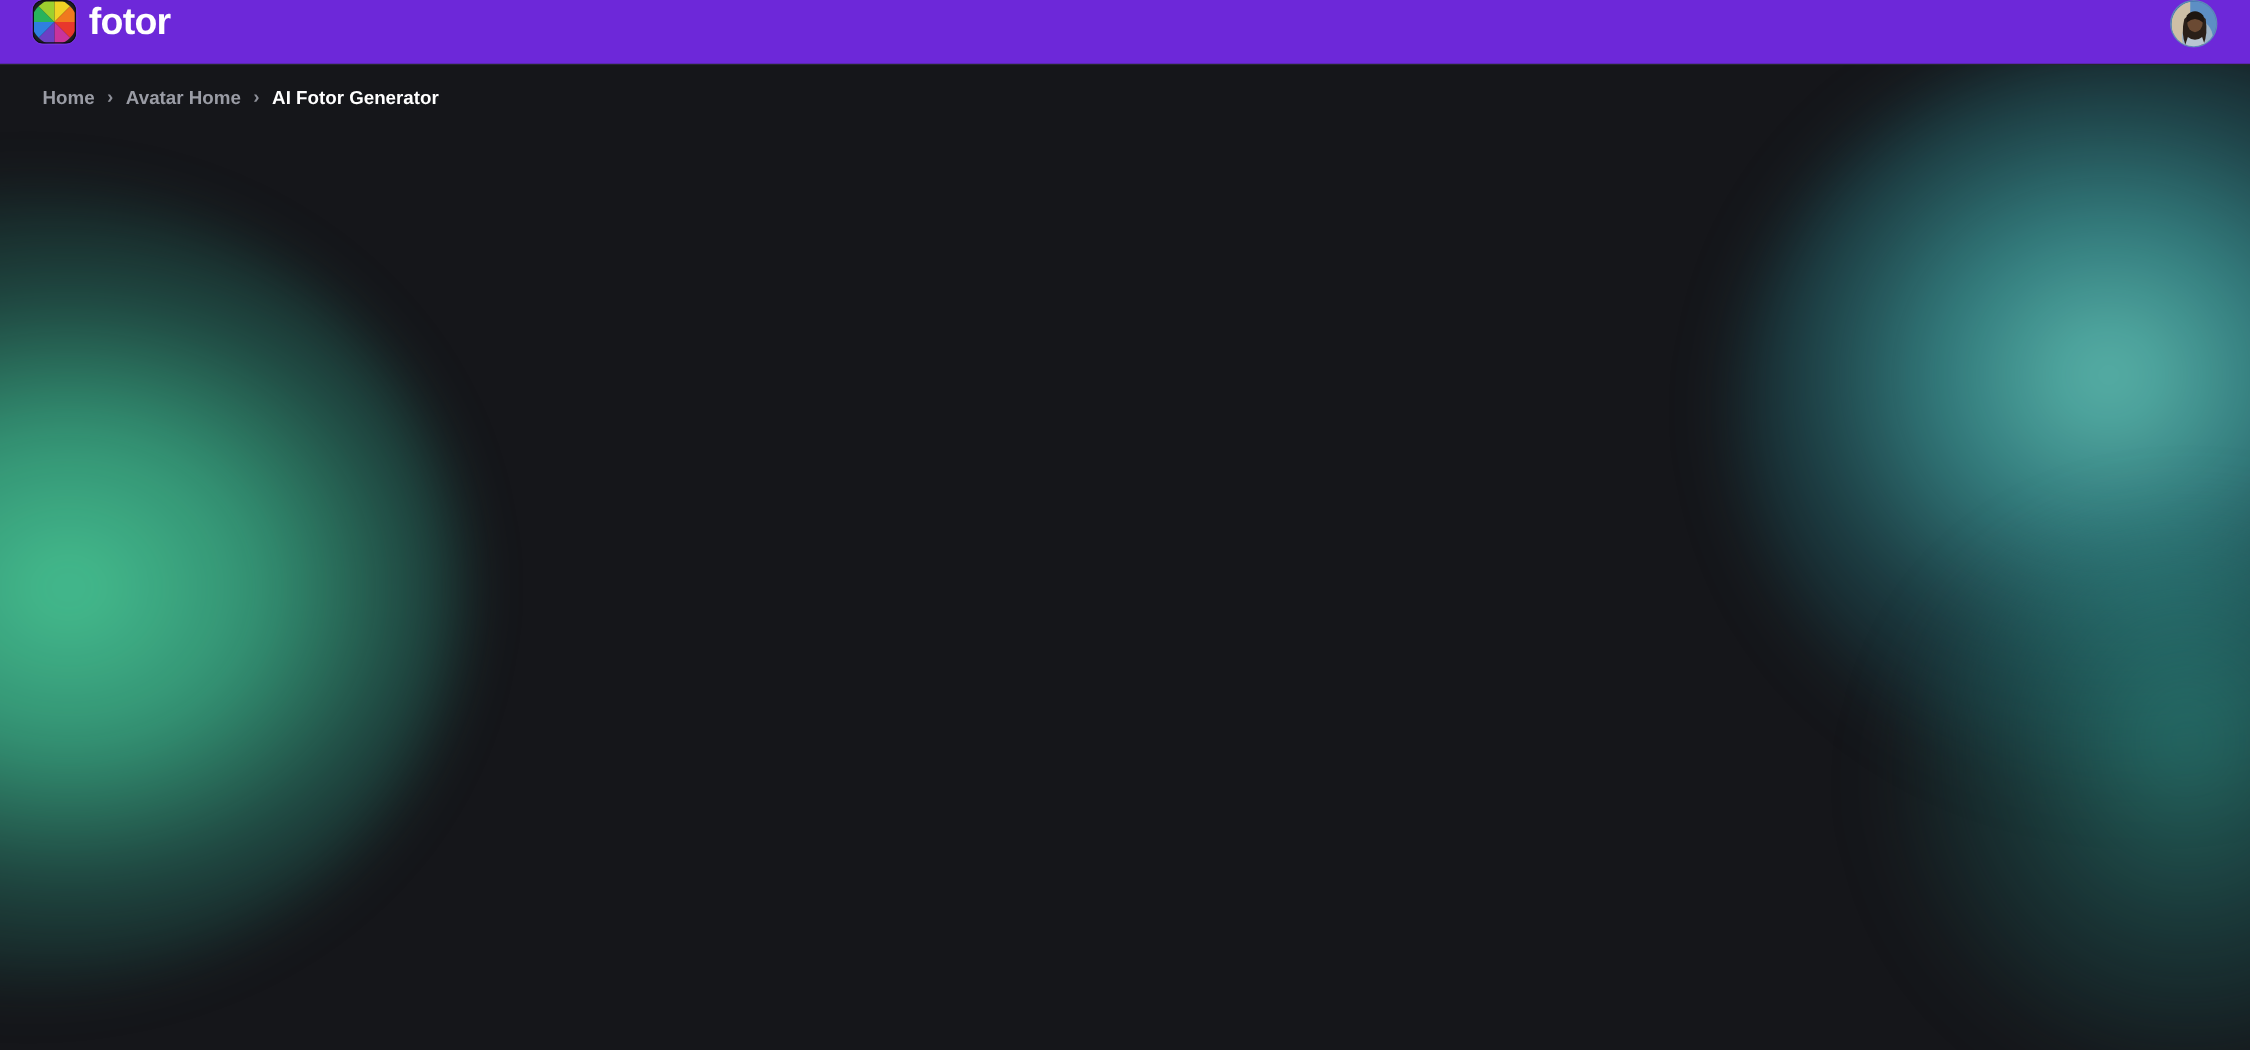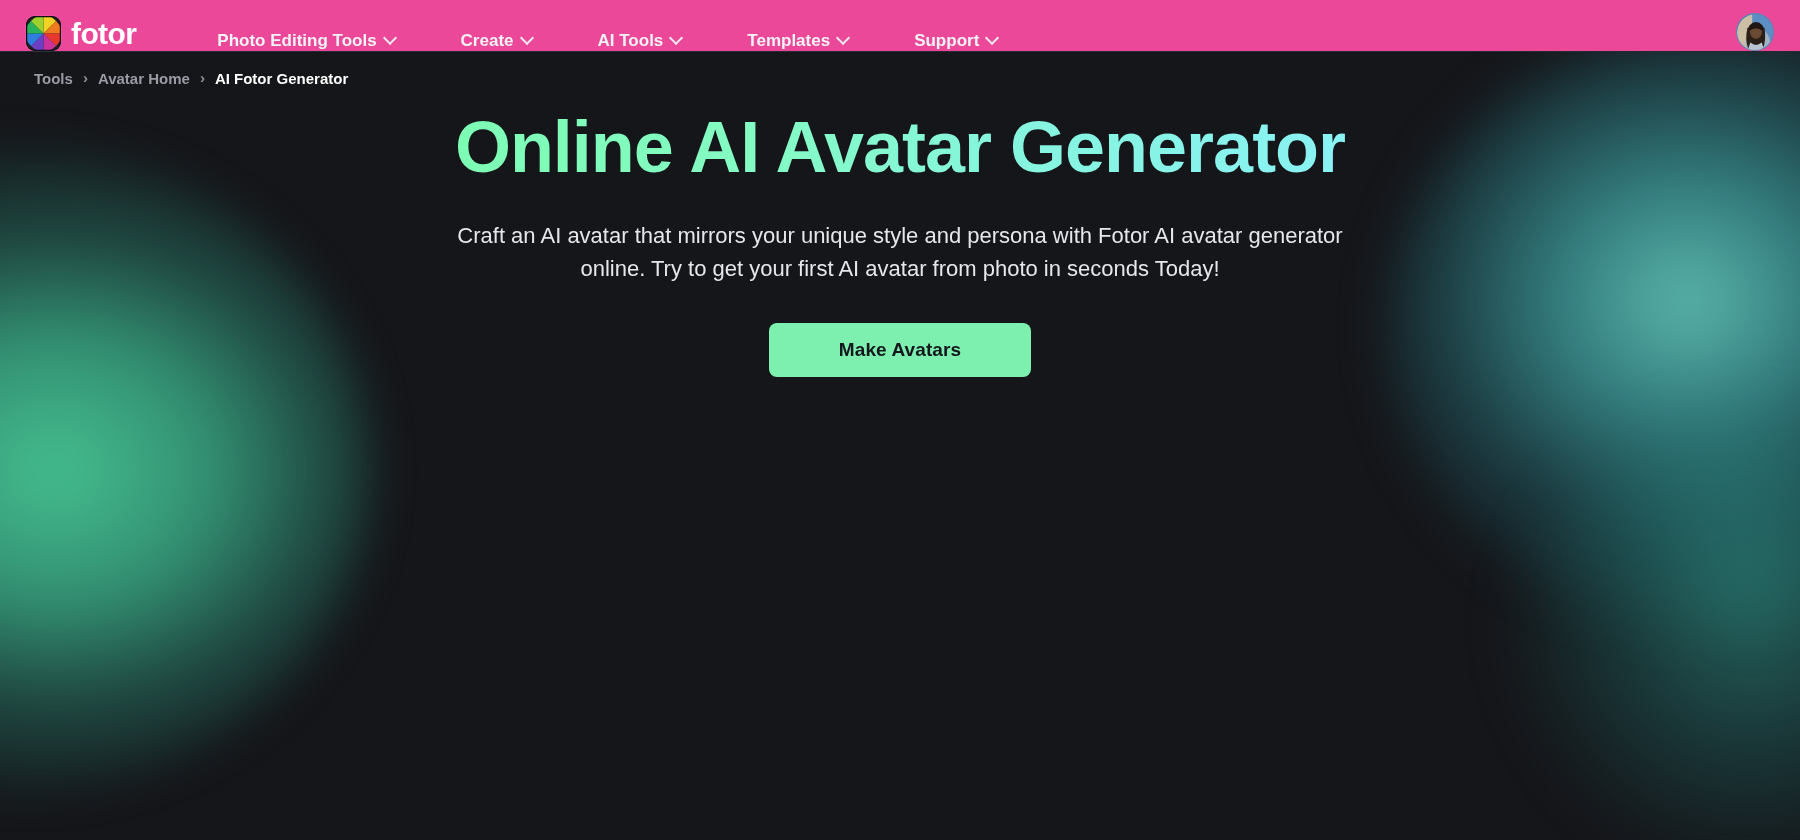--- a/index.html
+++ b/index.html
@@ -64,23 +64,23 @@
                 rgba(21,22,26,0) 80%);
     filter: blur(30px);
   }
 
   
   .header {
     position: relative;
     z-index: 30;
     height: 52px;
     display: flex;
-    align-items: flex-end;
+    align-items: flex-start;
     padding: 0 26px;
-    background: #ec4899;
+    background: #6d28d9;
     border-bottom: 1px solid #262730;
   }
   .brand {
     display: flex;
     align-items: center;
     gap: 10px;
     margin-right: 48px;
     cursor: pointer;
   }
   .logo-mark {
@@ -234,42 +234,20 @@
               <path d="M0,0 L-52,0 A52,52 0 0,1 -36,-36 Z" fill="#28b35c"></path>
               <path d="M0,0 L-36,-36 A52,52 0 0,1 0,-52 Z" fill="#9ed02e"></path>
             </g>
             <rect x="0" y="0" width="100" height="100" rx="22" ry="22" fill="none" stroke="#0e0f12" stroke-width="7"></rect>
           </g>
         </svg>
       </div>
       <span class="brand-name">fotor</span>
     </div>
 
-    <nav class="nav">
-      <div class="nav-item">
-        <span>Photo Editing Tools</span>
-        <i class="chev"></i>
-      </div>
-      <div class="nav-item">
-        <span>Create</span>
-        <i class="chev"></i>
-      </div>
-      <div class="nav-item">
-        <span>AI Tools</span>
-        <i class="chev"></i>
-      </div>
-      <div class="nav-item">
-        <span>Templates</span>
-        <i class="chev"></i>
-      </div>
-      <div class="nav-item">
-        <span>Support</span>
-        <i class="chev"></i>
-      </div>
-    </nav>
 
     <div class="header-right">
       <div class="avatar-btn">
         <svg viewBox="0 0 40 40" width="38" height="38" aria-hidden="true">
           <defs>
               <clipPath id="cc">
                 <circle cx="20" cy="20" r="20"></circle>
               </clipPath>
             </defs>
           <g clip-path="url(#cc)">
@@ -280,46 +258,39 @@
             <ellipse cx="20" cy="18" rx="6.5" ry="8" fill="#6b4a33"></ellipse>
             <path d="M13 12 q7 -7 14 0 q1 4 0 6 q-7 -6 -14 0 z" fill="#1d1611"></path>
             <path d="M14 30 q6 5 12 0 l4 12 h-20 z" fill="#b8c6d2"></path>
           </g>
         </svg>
       </div>
     </div>
   </div>
 
   <div class="breadcrumb">
-    <span class="crumb">Tools</span>
+    <span class="crumb">Home</span>
     <span class="crumb-sep">›</span>
     <span class="crumb">Avatar Home</span>
     <span class="crumb-sep">›</span>
     <span class="crumb current">AI Fotor Generator</span>
   </div>
 
-  <div class="hero">
-    <h1 class="hero-title">Online AI Avatar Generator</h1>
-    <p class="hero-sub">Craft an AI avatar that mirrors your unique style and persona with Fotor AI avatar generator online. Try to get your first AI avatar from photo in seconds Today!</p>
-    <div class="cta-wrap">
-      <button class="cta-btn">Make Avatars</button>
-    </div>
+
+  <div class="gallery">
+
+    
+
+    
+
+    
+
+    
+
+    
+
+    
+
+    
+
   </div>
 
-  <div class="gallery">
-
-    
-
-    
-
-    
-
-    
-
-    
-
-    
-
-    
-
-  </div>
-
 </div>
 
 </body></html>

